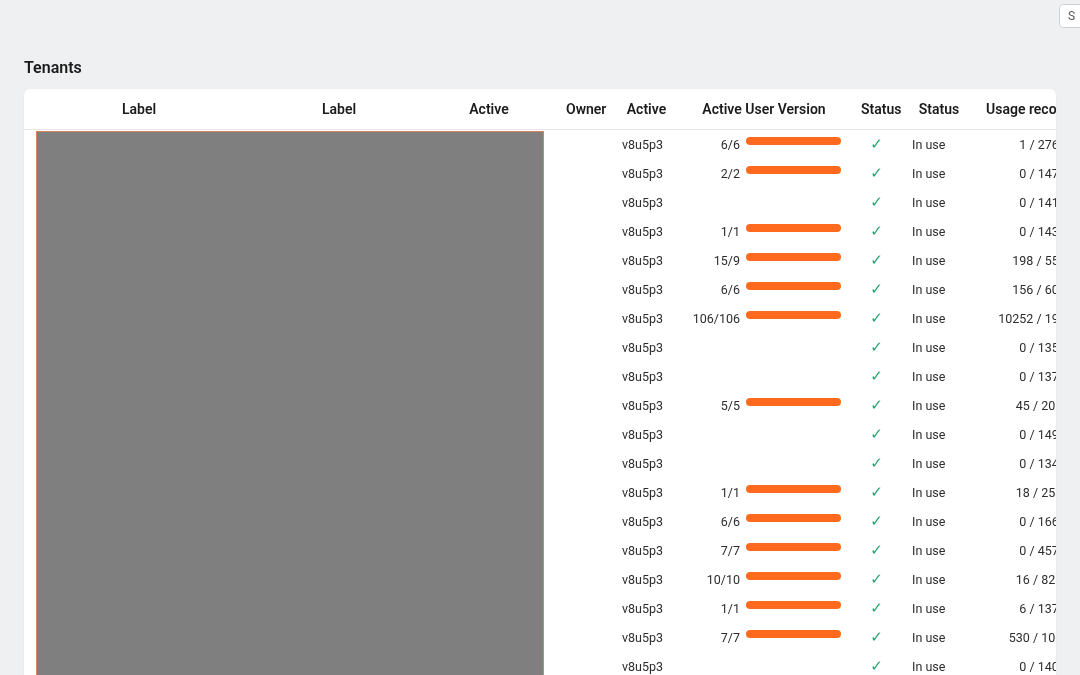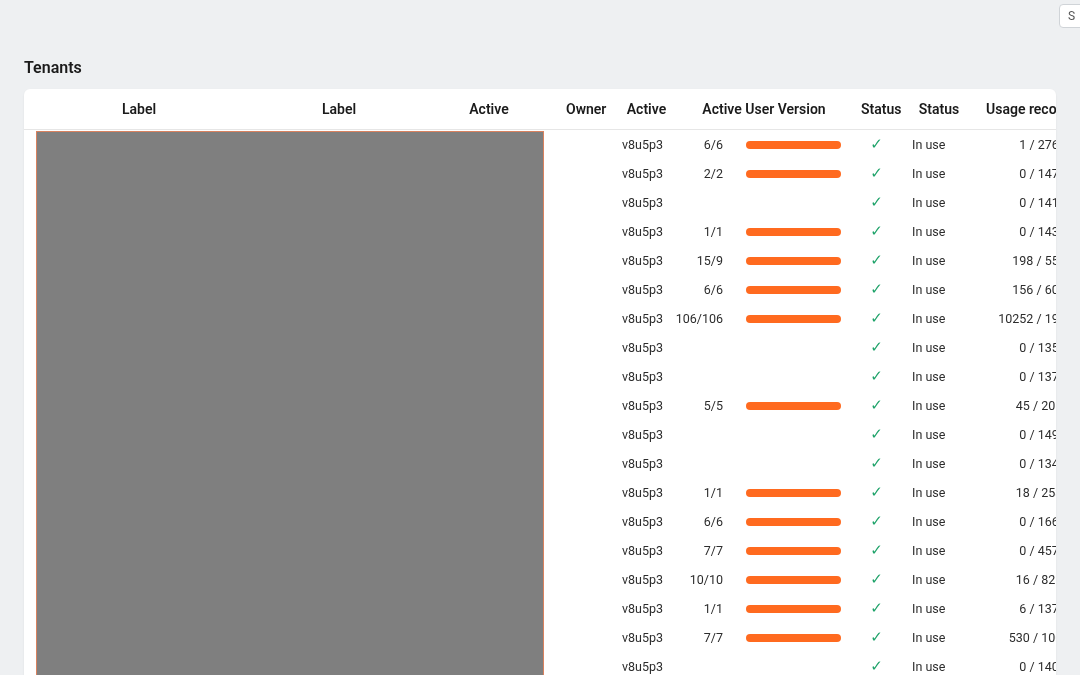--- a/index.html
+++ b/index.html
@@ -69,23 +69,22 @@
   col.c-lic     { width: 170px; }
   col.c-active  { width: 55px; }
   col.c-status  { width: 70px; }
   col.c-usage   { width: 130px; }
 
   th.center, td.center { text-align: center; }
   td.usage { text-align: center; }
 
   .lic-cell {
     display: flex;
-    align-items: center;
     justify-content: flex-end;
-    gap: 23px;
+    gap: 6px;
   }
   .lic-val {
     font-size: 12.5px;
     white-space: nowrap;
     text-align: right;
   }
   .lic-bar {
     flex: 0 0 95px;
     height: 8px;
     border-radius: 4px;

